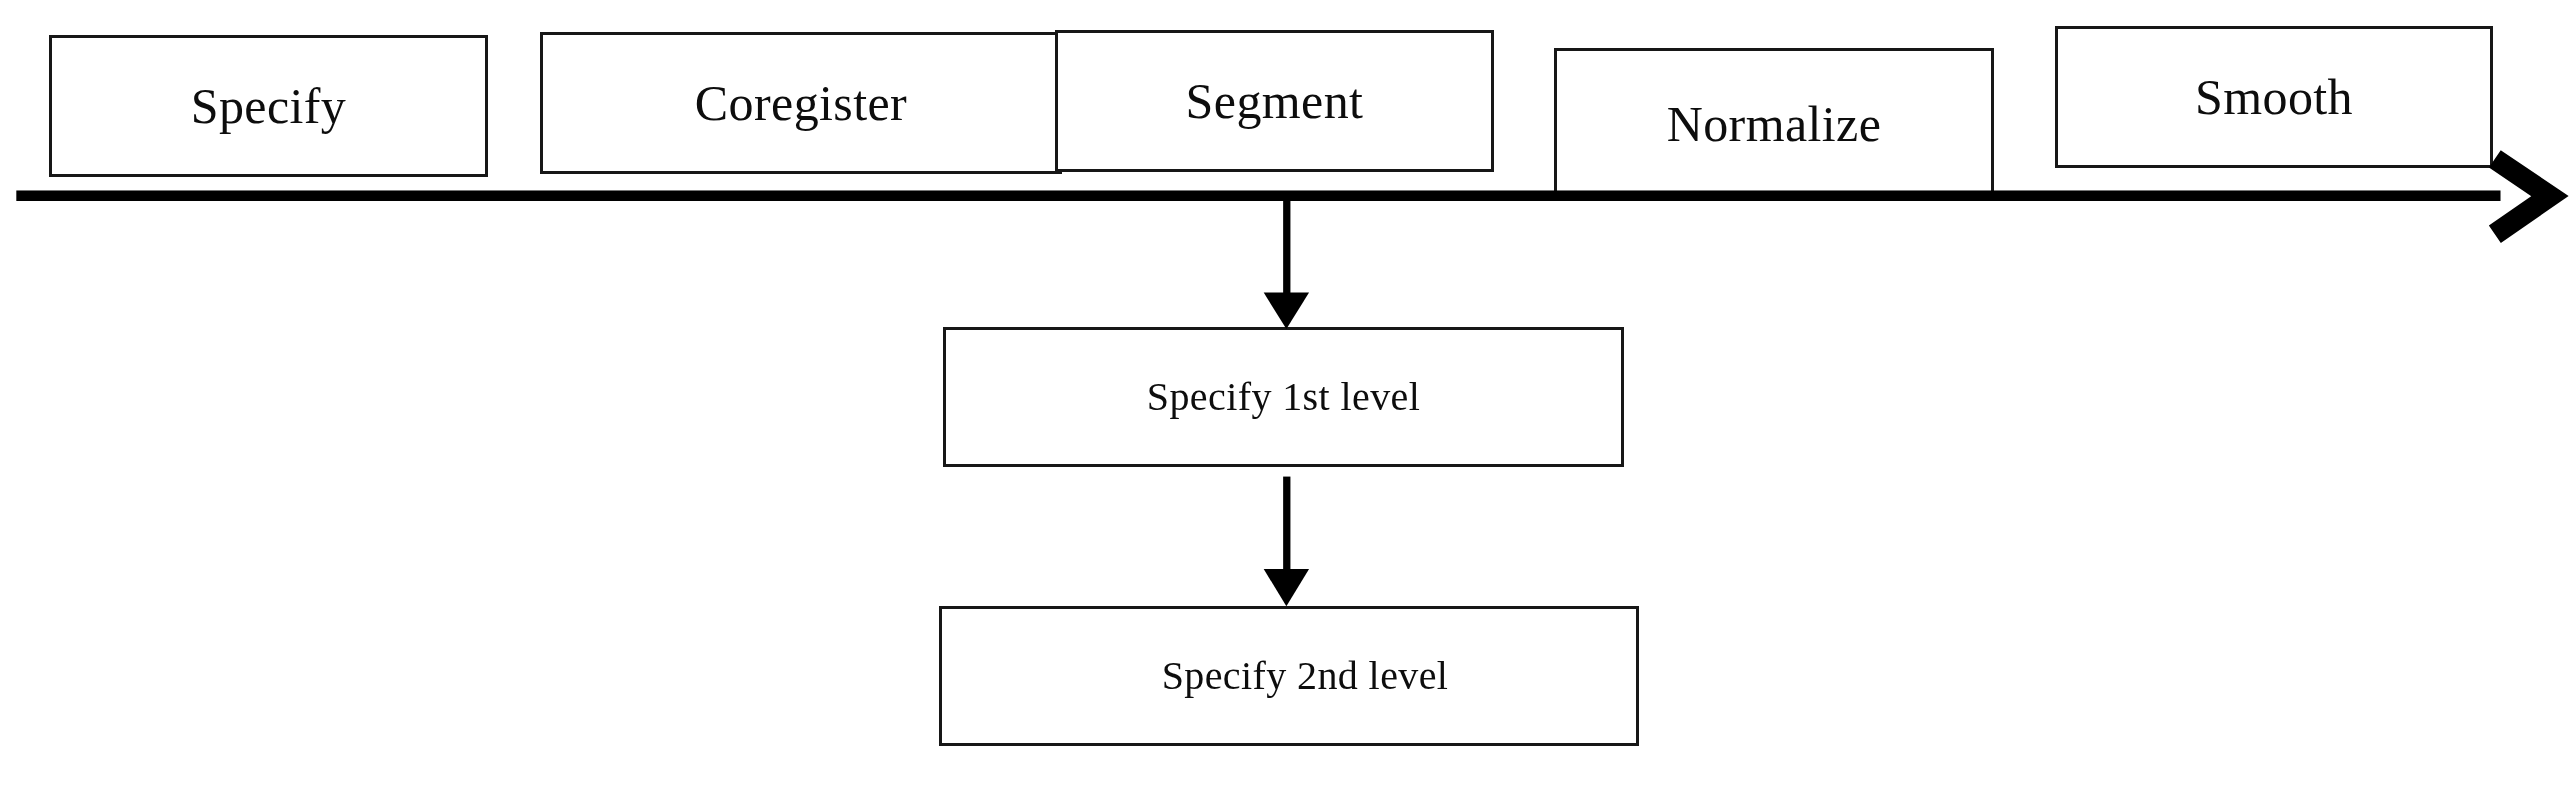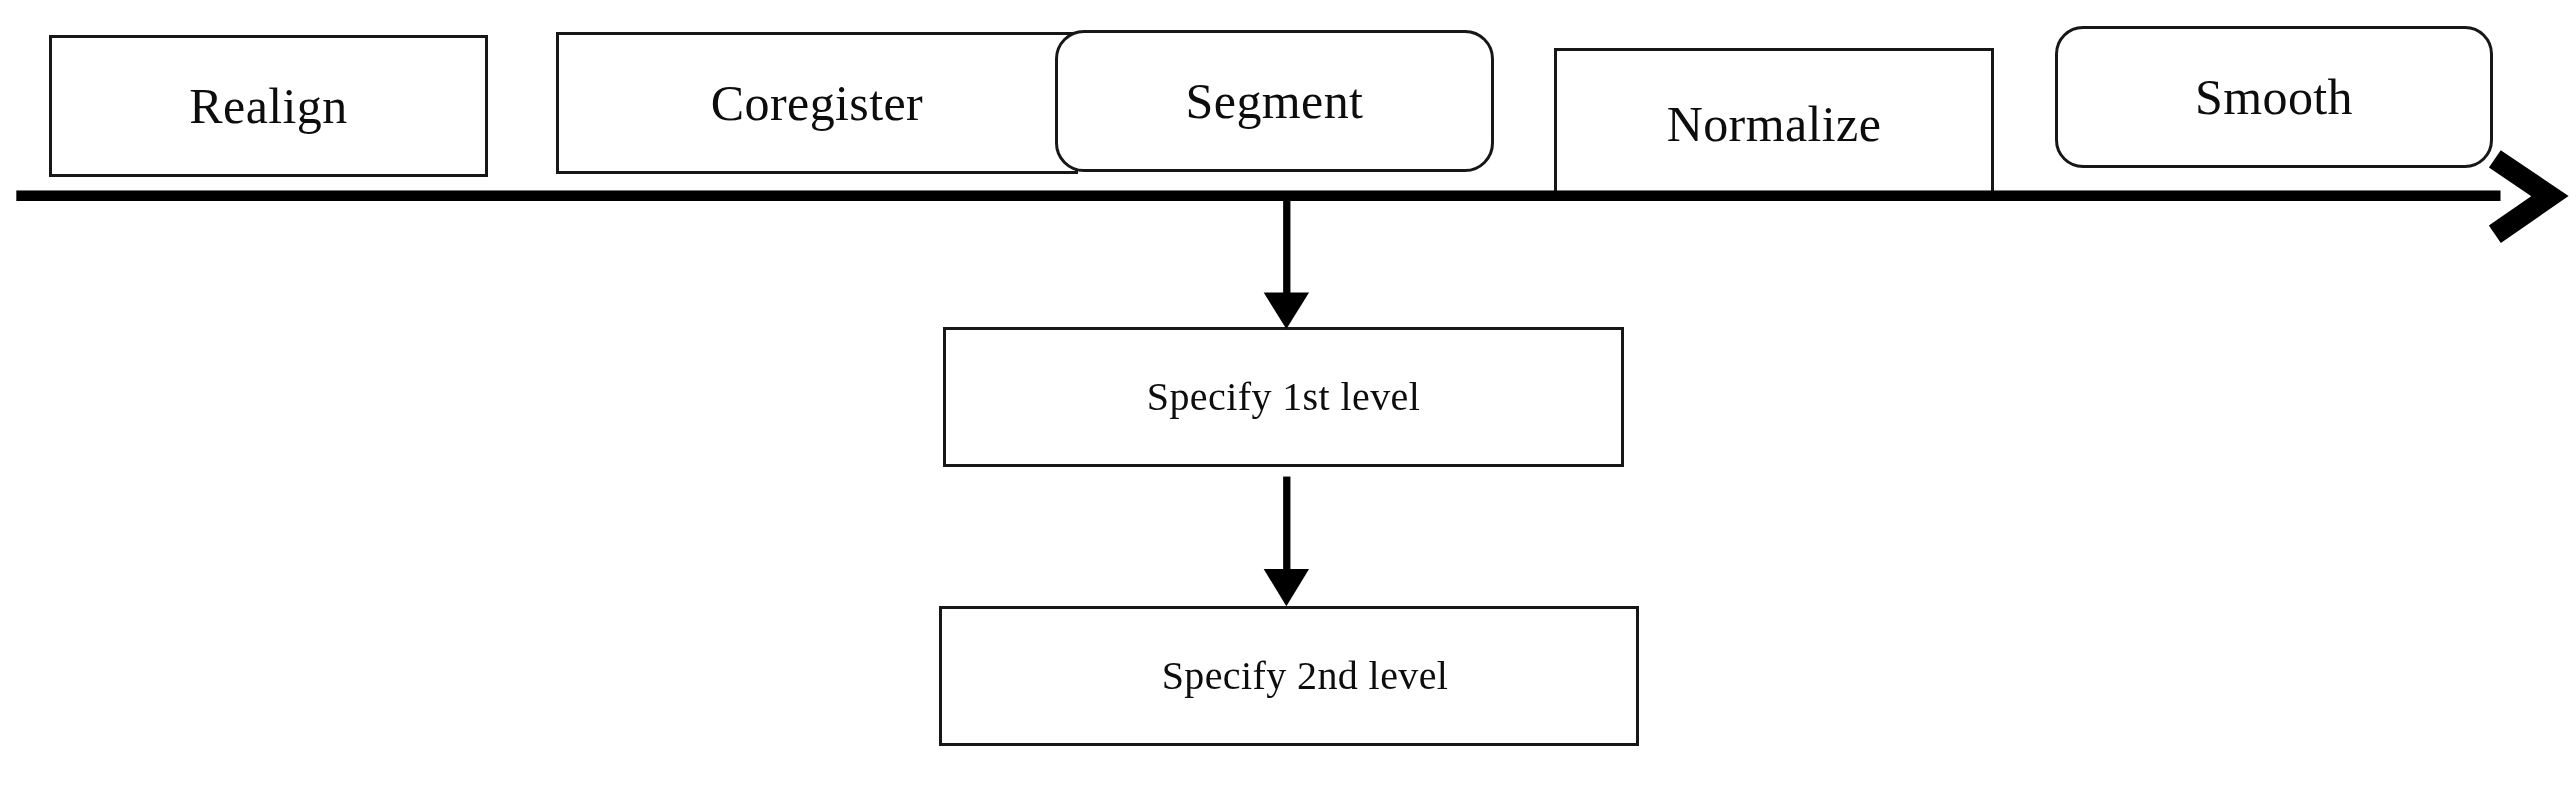--- a/index.html
+++ b/index.html
@@ -46,36 +46,36 @@
     height: 787px;
     pointer-events: none;
   }
 </style>
 </head>
 <body>
 
 <div id="canvas">
 
   <div class="node-box" style="left:49px; top:35px; width:439px; height:142px;">
-    <span class="node-label">Realign</span>
+    <span class="node-label">Specify</span>
   </div>
 
-  <div class="node-box" style="left:556px; top:32px; width:522px; height:142px;">
+  <div class="node-box" style="left:540px; top:32px; width:522px; height:142px;">
     <span class="node-label">Coregister</span>
   </div>
 
-  <div class="node-box" style="left:1055px; top:30px; width:439px; height:142px;border-radius:29px;">
+  <div class="node-box" style="left:1055px; top:30px; width:439px; height:142px;">
     <span class="node-label">Segment</span>
   </div>
 
   <div class="node-box" style="left:1554px; top:27.6px; width:440px; height:152px;margin-top:20px;">
     <span class="node-label">Normalize</span>
   </div>
 
-  <div class="node-box" style="left:2055px; top:26px; width:438px; height:142px;border-radius:28px;">
+  <div class="node-box" style="left:2055px; top:26px; width:438px; height:142px;">
     <span class="node-label">Smooth</span>
   </div>
 
   <div class="node-box" style="left:943px; top:327px; width:681px; height:140px;">
     <span class="node-label large">Specify 1st level</span>
   </div>
 
   <div class="node-box" style="left:939px; top:606px; width:700px; height:140px;padding-left:32px;">
     <span class="node-label large">Specify 2nd level</span>
   </div>

